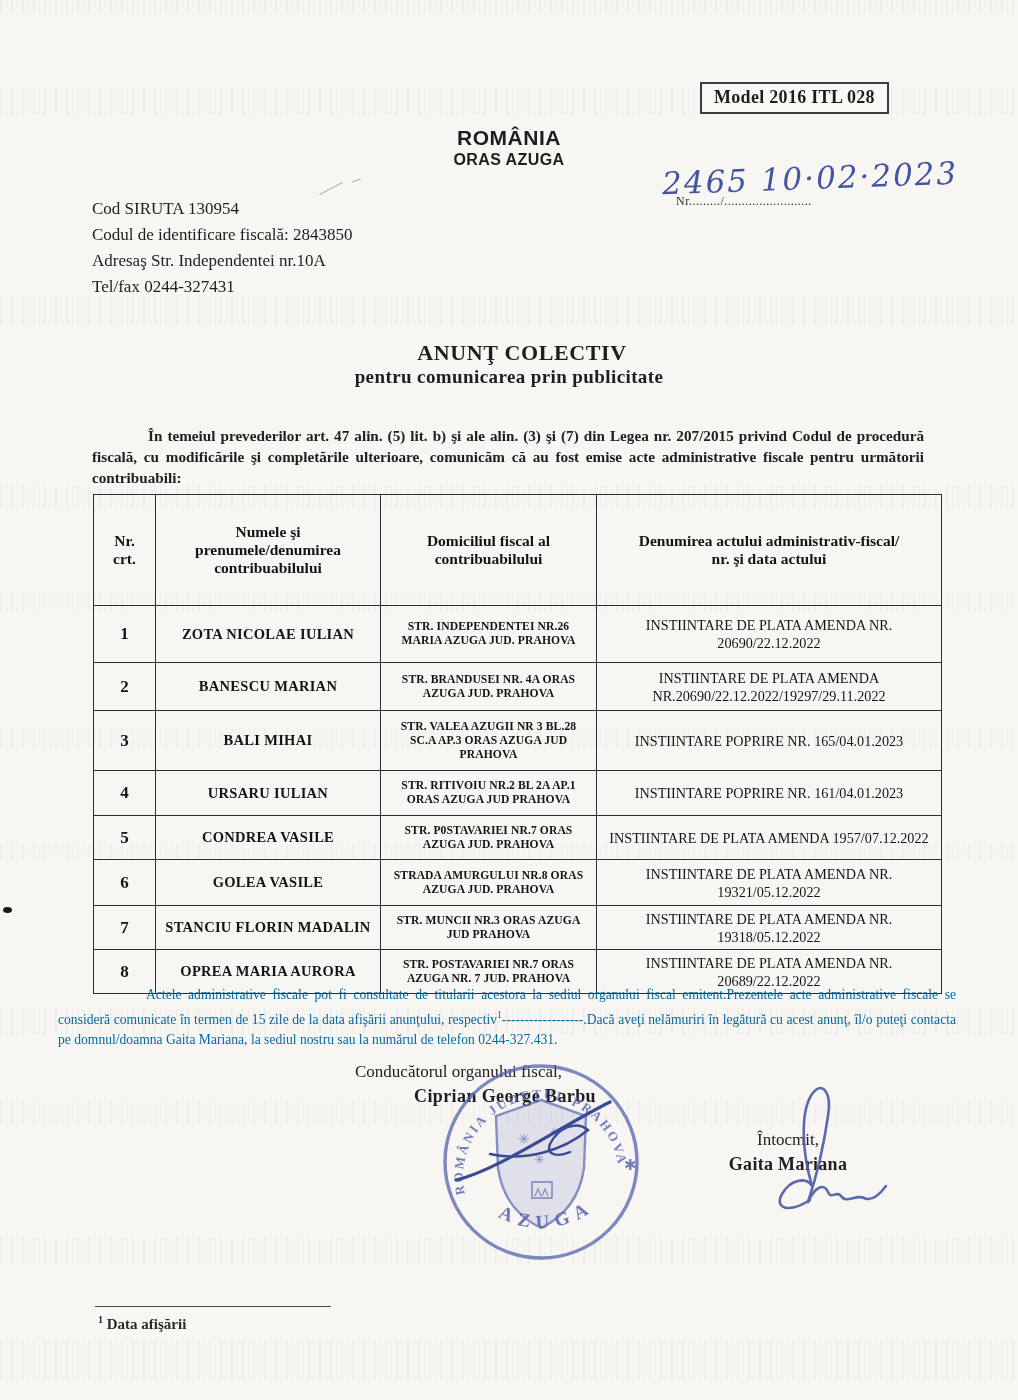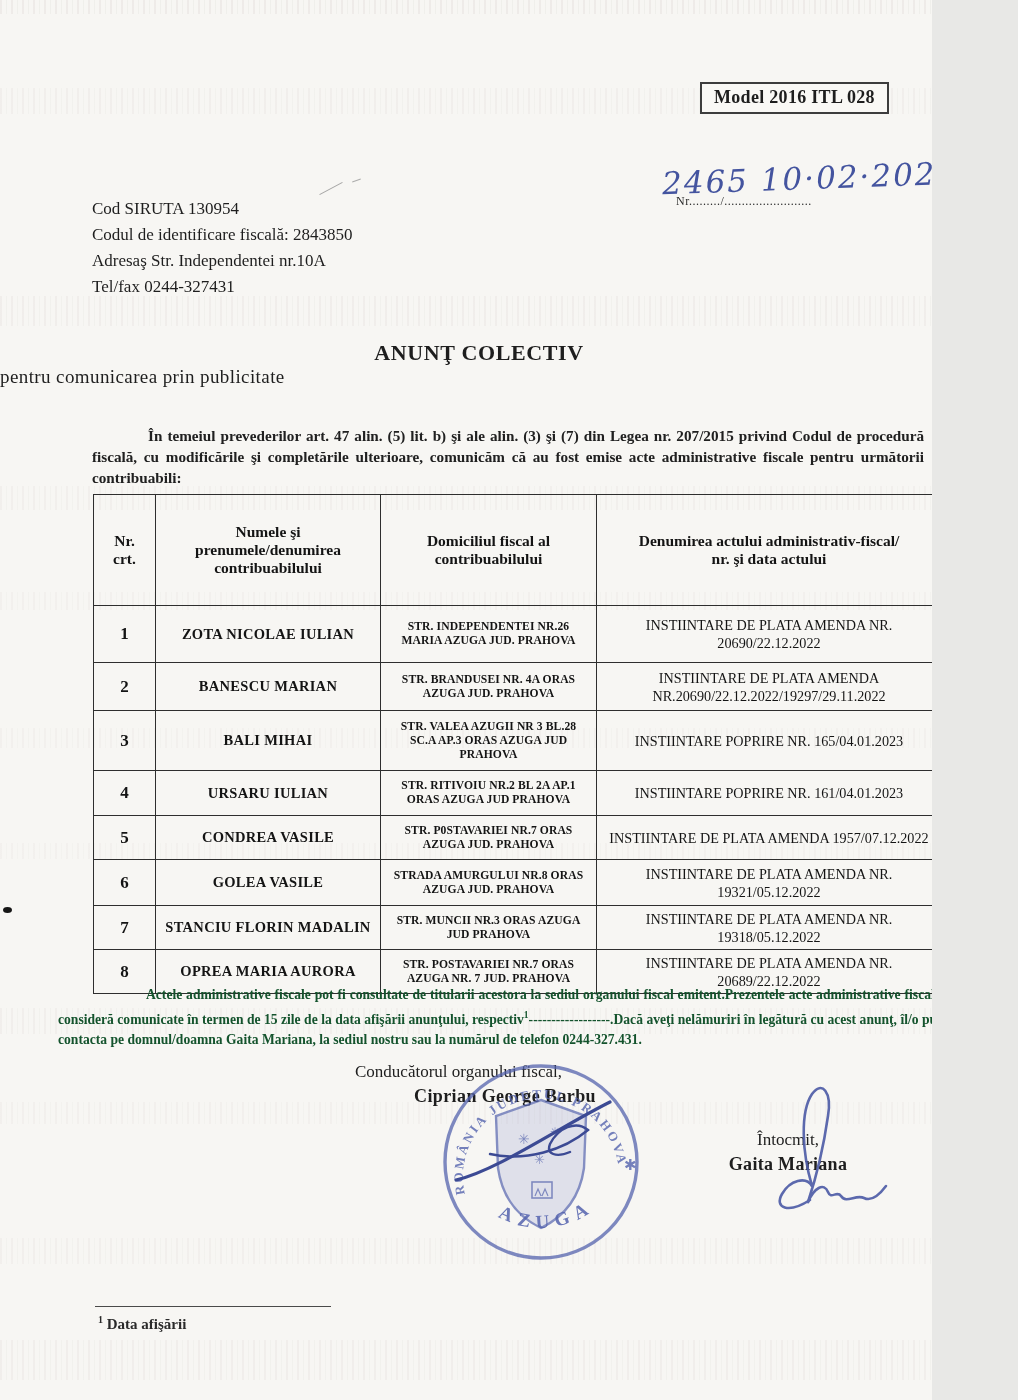--- a/index.html
+++ b/index.html
@@ -1,46 +1,46 @@
 <!DOCTYPE html>
 <html><head>
 <meta charset="utf-8">
 <style>
   html,body{margin:0;padding:0;background:#e8e8e6;}
-  .page{position:relative;width:932px;height:1400px;background:#f7f6f3;overflow:hidden;
+  .page{position:relative;width:1018px;height:1400px;background:#f7f6f3;overflow:hidden;
         font-family:"Liberation Serif", serif;color:#1e1e1e;}
   .abs{position:absolute;}
   .sans{font-family:"Liberation Sans", sans-serif;}
   
   .noise{position:absolute;left:0;width:1018px;pointer-events:none;
          background:repeating-linear-gradient(90deg, rgba(168,146,146,.20) 0 2px, rgba(255,255,255,0) 2px 6px,
                     rgba(150,158,140,.14) 6px 7px, rgba(255,255,255,0) 7px 11px);}
   .model-box{border:2px solid #3d3d3d;padding:3px 12px 4px;font-weight:bold;font-size:18px;
              background:#f9f8f5;letter-spacing:.3px;}
   .country{font-size:21px;font-weight:bold;letter-spacing:.5px;}
   .city{font-size:16px;font-weight:bold;letter-spacing:.4px;margin-top:1px;}
   .org-lines{font-size:17px;line-height:26px;white-space:pre-line;}
   .handwrite{font-family:"DejaVu Serif", serif;font-style:italic;color:#44549f;
              font-size:31px;letter-spacing:2px;transform:rotate(-2deg);white-space:nowrap;}
   .nrline{font-size:12px;letter-spacing:.5px;color:#2a2a2a;}
   .title{font-size:22px;font-weight:bold;letter-spacing:.6px;text-align:center;width:100%;}
-  .subtitle{font-size:19px;font-weight:normal;letter-spacing:.4px;width:100%;}
+  .subtitle{font-size:19px;font-weight:bold;letter-spacing:.4px;text-align:center;width:100%;}
   .intro{font-size:15.2px;font-weight:bold;text-align:justify;line-height:21px;
          text-indent:56px;color:#202020;}
   table.main{border-collapse:collapse;table-layout:fixed;width:848px;}
   table.main th,table.main td{border:1.8px solid #2e2e2e;text-align:center;vertical-align:middle;
          padding:2px 6px;color:#141414;}
   table.main th{font-size:15.5px;font-weight:bold;height:106px;}
   th.h-nr{white-space:pre-line;}
   td.c-nr{font-size:17px;font-weight:bold;}
   td.c-name{font-size:14.5px;font-weight:bold;letter-spacing:.3px;}
   td.c-addr{font-size:11.6px;font-weight:bold;letter-spacing:.1px;line-height:14px;}
   td.c-act{font-size:14.2px;font-weight:normal;line-height:18px;}
-  .closing{font-size:13.6px;font-weight:bold;text-align:justify;line-height:20px;
-           text-indent:88px;color:#14532d;}
+  .closing{font-size:13.6px;font-weight:normal;text-align:justify;line-height:20px;
+           text-indent:88px;color:#0369a1;}
   .sig-left-role{font-size:17px;text-align:left;}
   .sig-left-name{font-size:18px;font-weight:bold;text-align:center;letter-spacing:.4px;}
   .sig-right{font-size:17px;text-align:center;line-height:24px;}
   .sig-right .nm{font-weight:bold;font-size:18px;letter-spacing:.3px;}
   .footnote-rule{border-top:1.6px solid #4a4a4a;width:236px;}
   .footnote{font-size:15px;color:#2a2a2a;}
   .footnote sup{font-size:10px;}
   .closing sup{font-size:9.5px;}
   .pencil{width:26px;border-top:1.6px solid #8f8f8f;opacity:.8;transform:rotate(-28deg);}
   .pencil2{width:9px;border-top:1.5px solid #9a9a9a;opacity:.8;transform:rotate(-20deg);}
@@ -64,20 +64,22 @@
   <div class="noise" style="top:1238px;height:26px;opacity:.35"></div>
   <div class="noise" style="top:1340px;height:40px;opacity:.40"></div>
 
   <div class="abs" style="left:700px;top:82px;">
     <div class="model-box">
       <span>Model 2016 ITL 028</span>
     </div>
   </div>
 
   <div class="abs sans" style="left:0;top:126px;width:1018px;text-align:center;">
+    <div class="country">ROMÂNIA</div>
+    <div class="city">ORAS AZUGA</div>
   </div>
 
   <div class="abs pencil" style="left:318px;top:188px;"></div>
   <div class="abs pencil2" style="left:352px;top:180px;"></div>
 
   <div class="abs org-lines" style="left:92px;top:196px;width:380px;">Cod SIRUTA 130954
  Codul de identificare fiscală: 2843850
 Adresaş Str. Independentei nr.10A
 Tel/fax 0244-327431</div>
 

